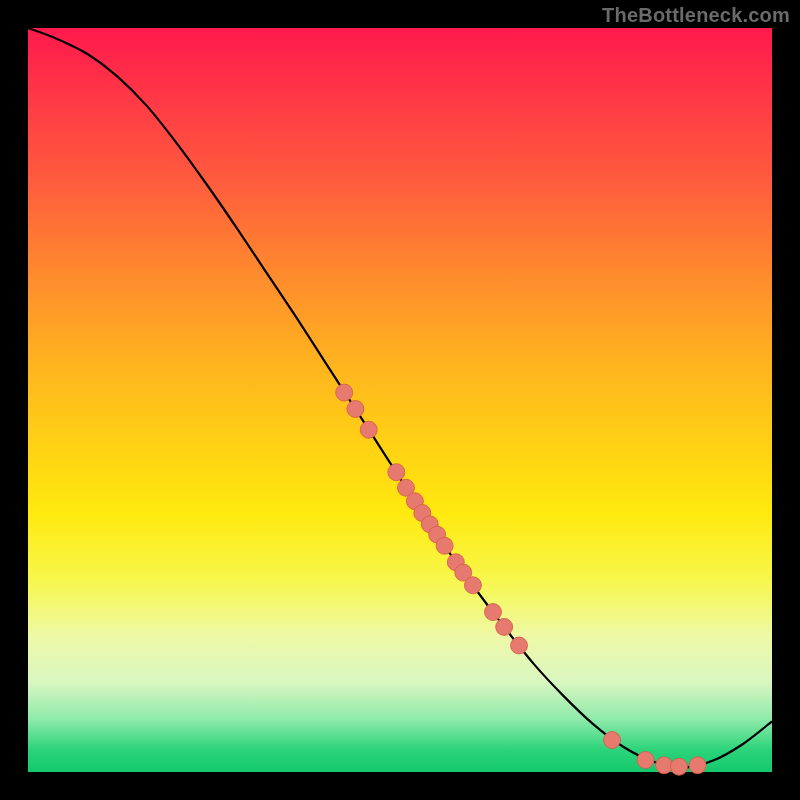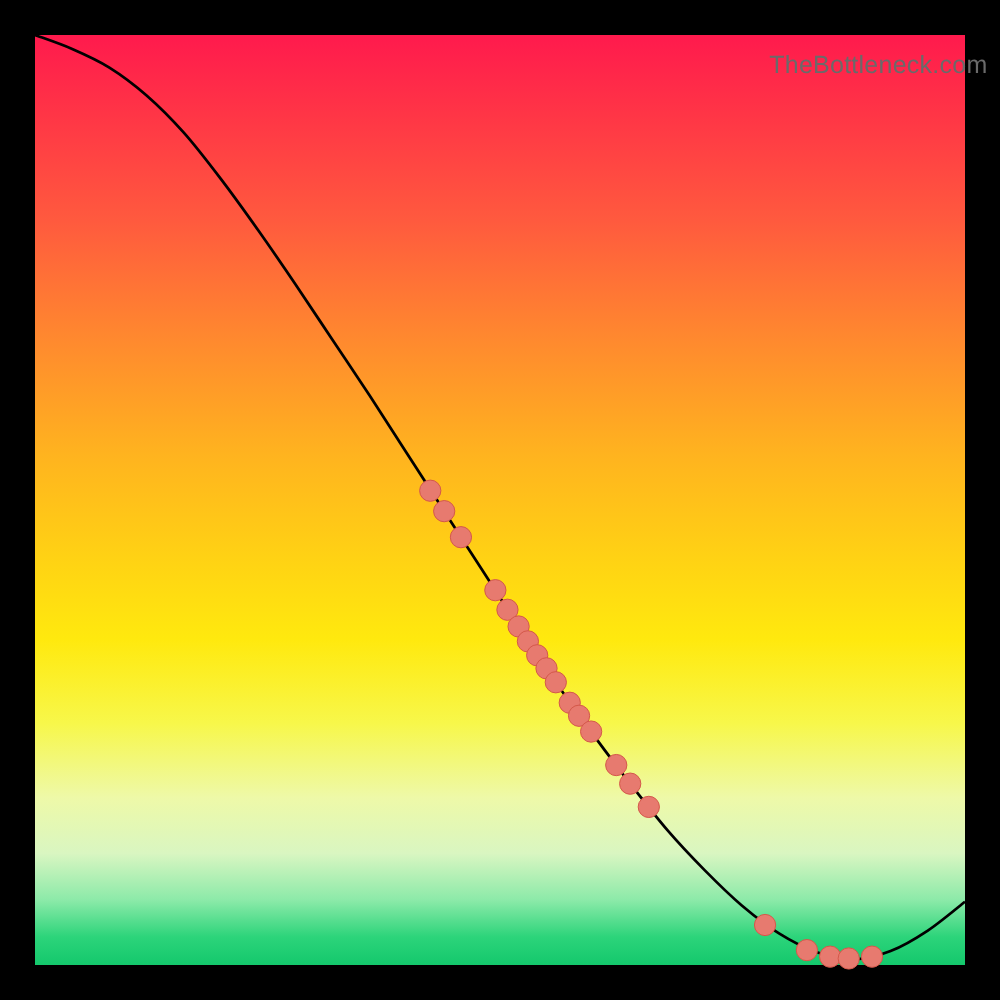--- a/index.html
+++ b/index.html
@@ -41,25 +41,24 @@
       #2cd47a 97%,
       #14c86c 100%
     );
   }
   .watermark {
     position: absolute;
     top: 4px;
     right: 10px;
     font-family: Arial, Helvetica, sans-serif;
     font-size: 20px;
-    font-weight: 400;
+    font-weight: 700;
     color: #6a6a6a;
     letter-spacing: 0.2px;
     user-select: none;
-    margin-top: 37px;
   }
   svg.overlay {
     position: absolute;
     left: 28px;
     top: 28px;
     width: 744px;
     height: 744px;
     overflow: visible;
   }
 </style>

